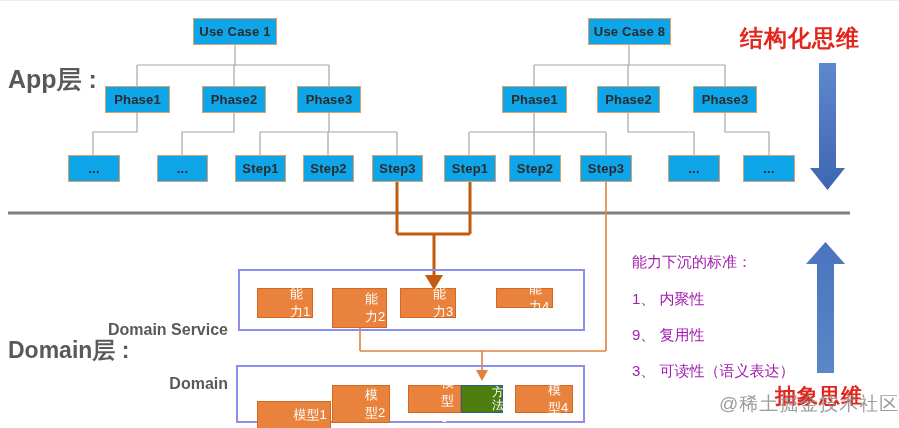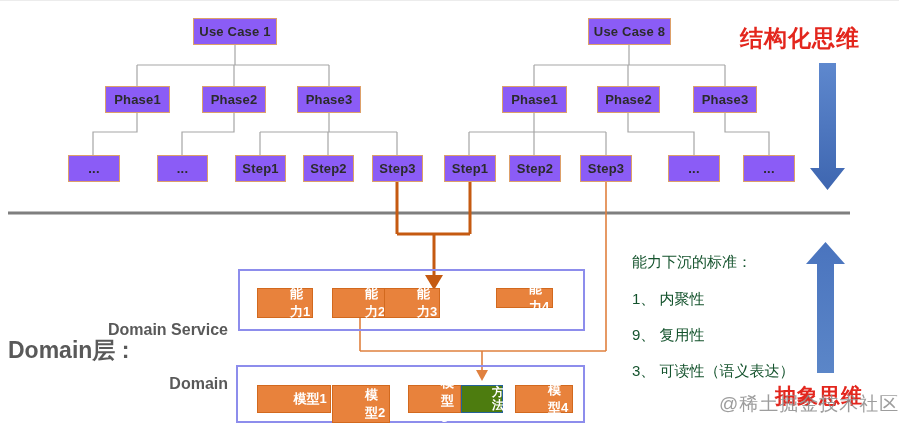--- a/index.html
+++ b/index.html
@@ -3,42 +3,42 @@
 <meta charset="utf-8">
 <style>
   html,body{margin:0;padding:0;background:#fff;}
   .canvas{
     position:relative;width:899px;height:428px;background:#fff;overflow:hidden;
     font-family:"Liberation Sans", sans-serif;
     border-top:1px solid #ececec;
   }
   .overlay{position:absolute;left:0;top:0;width:899px;height:428px;}
   .node{
-    position:absolute;box-sizing:border-box;background:#8b5cf6;
+    position:absolute;box-sizing:border-box;background:#0ea5e9;
     border:1.5px solid #DDA069;display:flex;align-items:center;justify-content:center;
     font-weight:bold;font-size:13px;color:#2b2b2b;letter-spacing:0.2px;
   }
   .obox{
     position:absolute;box-sizing:border-box;background:#E8823C;border:1px solid #D2691E;
     display:flex;align-items:center;justify-content:center;
-    font-weight:bold;font-size:13px;color:#fff;padding-left:32px;
+    font-weight:normal;font-size:13px;color:#fff;padding-left:32px;
   }
   .bbox{background:#4d7c0f;border:1px solid #24619A;}
   .bbox .wrap2{width:15px;word-break:break-all;line-height:1.05;font-size:12px;text-align:center;}
   .pbox{position:absolute;box-sizing:border-box;border:2px solid #8D8DEC;background:transparent;}
   .biglabel{position:absolute;font-weight:bold;color:#595959;}
   .app-label{left:8px;top:62px;font-size:25px;}
   .domainlayer-label{left:8px;top:334px;font-size:23px;}
   .rowlabel{position:absolute;font-weight:bold;color:#595959;font-size:16px;text-align:right;width:128px;left:100px;}
   .ds-label{top:293px;margin-top:27px;}
   .d-label{top:374px;}
   .redlabel{position:absolute;font-weight:bold;color:#E3261D;}
   .structured{left:740px;top:22px;font-size:23px;letter-spacing:1px;}
   .abstract{left:775px;top:381px;font-size:21px;letter-spacing:1px;}
-  .criteria{position:absolute;left:632px;top:252px;color:#14532d;font-size:15px;}
+  .criteria{position:absolute;left:632px;top:252px;color:#a21caf;font-size:15px;}
   .criteria .ct{margin:0 0 18px 0;font-weight:normal;}
   .criteria ul{list-style:none;margin:0;padding:0;}
   .criteria li{margin:0 12px 17px 0;}
   .watermark{position:absolute;left:719px;top:390px;font-size:19px;color:rgba(140,140,140,0.85);letter-spacing:1px;white-space:nowrap;}
 </style>
 </head>
 <body>
 
 <div class="canvas">
 
@@ -70,20 +70,21 @@
     <polygon points="425,274 443,274 434,289" fill="#C55A11"></polygon>
 
     <path d="M606 181 V350 M360 317 V350 M360 350 H606 M482 350 V370" fill="none" stroke="#E0813F" stroke-width="1.6"></path>
     <polygon points="476,369 488,369 482,380" fill="#E0813F"></polygon>
 
     <polygon points="819,62 836,62 836,167 845,167 827.5,189 810,167 819,167" fill="url(#gradBlue)"></polygon>
 
     <polygon points="825.5,241 845,263 834,263 834,372 817,372 817,263 806,263" fill="url(#gradBlueUp)"></polygon>
   </svg>
 
+  <div class="biglabel app-label">App层 :</div>
   <div class="biglabel domainlayer-label">Domain层 :</div>
 
   <div class="node" style="left:193px;top:17px;width:84px;height:27px">Use Case 1</div>
   <div class="node" style="left:105px;top:85px;width:65px;height:27px">Phase1</div>
   <div class="node" style="left:202px;top:85px;width:64px;height:27px">Phase2</div>
   <div class="node" style="left:297px;top:85px;width:64px;height:27px">Phase3</div>
   <div class="node" style="left:68px;top:154px;width:52px;height:27px">...</div>
   <div class="node" style="left:157px;top:154px;width:51px;height:27px">...</div>
   <div class="node" style="left:235px;top:154px;width:51px;height:27px">Step1</div>
   <div class="node" style="left:303px;top:154px;width:51px;height:27px">Step2</div>
@@ -98,27 +99,27 @@
   <div class="node" style="left:580px;top:154px;width:52px;height:27px">Step3</div>
   <div class="node" style="left:668px;top:154px;width:52px;height:27px">...</div>
   <div class="node" style="left:743px;top:154px;width:52px;height:27px">...</div>
 
   <div class="redlabel structured">结构化思维</div>
   <div class="redlabel abstract">抽象思维</div>
 
   <div class="rowlabel ds-label">Domain Service</div>
   <div class="pbox" style="left:238px;top:268px;width:347px;height:62px"></div>
   <div class="obox" style="left:257px;top:287px;width:56px;height:30px">能力1</div>
-  <div class="obox" style="left:332px;top:287px;width:55px;height:30px">能力2</div>
-  <div class="obox" style="left:384px;top:287px;width:56px;height:30px">能力3</div>
+  <div class="obox" style="left:332px;top:287px;width:55px;height:40px">能力2</div>
+  <div class="obox" style="left:400px;top:287px;width:56px;height:30px">能力3</div>
   <div class="obox" style="left:496px;top:287px;width:57px;height:20px">能力4</div>
 
   <div class="rowlabel d-label">Domain</div>
   <div class="pbox" style="left:236px;top:364px;width:349px;height:58px"></div>
-  <div class="obox" style="left:257px;top:384px;width:74px;height:28px">模型1</div>
+  <div class="obox" style="left:257px;top:400px;width:74px;height:28px">模型1</div>
   <div class="obox" style="left:332px;top:384px;width:58px;height:38px">模型2</div>
   <div class="obox" style="left:408px;top:384px;width:53px;height:28px">模型3</div>
   <div class="obox bbox" style="left:461px;top:384px;width:42px;height:28px">
     <span class="wrap2">方法</span>
   </div>
   <div class="obox" style="left:515px;top:384px;width:58px;height:28px">模型4</div>
 
   <div class="criteria">
     <p class="ct">能力下沉的标准：</p>
     <ul>

